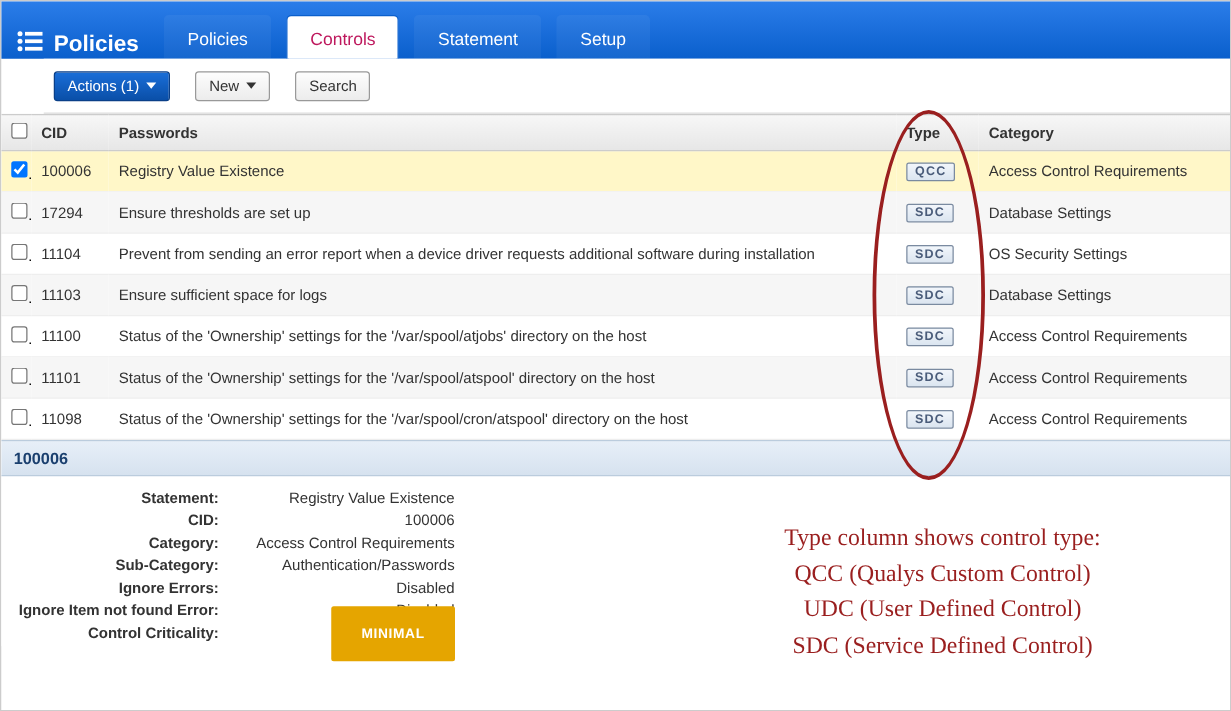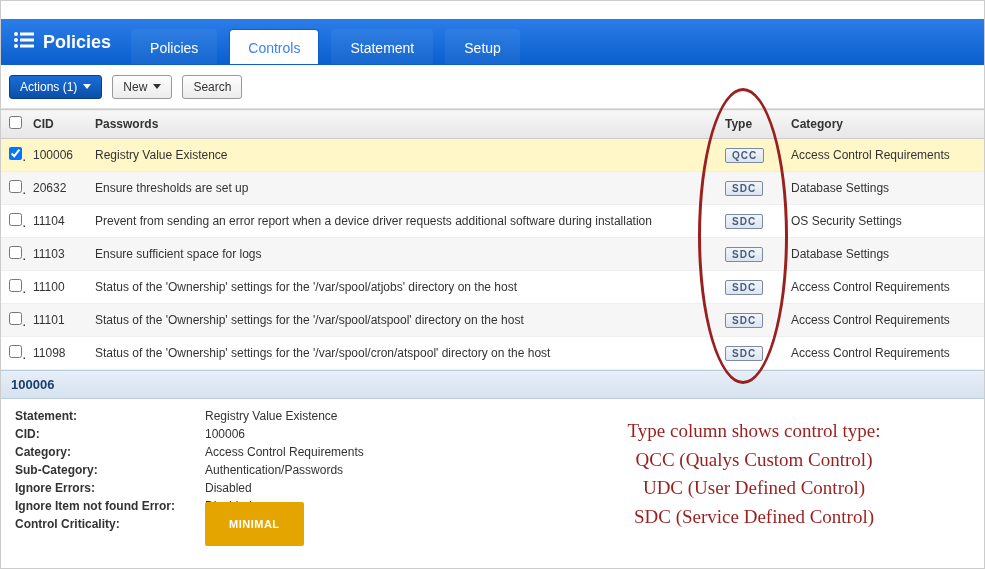--- a/index.html
+++ b/index.html
@@ -13,23 +13,22 @@
     overflow: hidden;
     position: relative;
     border: 1px solid #ccc;
   }
 
   
   .header {
     background: linear-gradient(#2b7de9, #0a5fcc);
     height: 46px;
     display: flex;
-    align-items: center;
+    align-items: flex-end;
     padding: 0 8px;
-    margin-top: 18px;
   }
   .header-title {
     display: flex;
     align-items: center;
     color: #fff;
     font-size: 18px;
     font-weight: bold;
     padding: 0 14px 0 4px;
     gap: 8px;
   }
@@ -42,33 +41,34 @@
     cursor: pointer;
     border-radius: 4px 4px 0 0;
     margin: 0 6px;
     margin-top: 8px;
     border: 1px solid transparent;
     border-bottom: none;
     background: rgba(255,255,255,0.05);
   }
   .tab.active {
     background: #fff;
-    color: #3b82f6;
+    color: #be185d;
     border-color: #0a5fcc;
   }
 
   
   .toolbar {
     height: 44px;
     display: flex;
     align-items: center;
-    gap: 10px;
+    gap: 20px;
     padding: 0 8px;
     border-bottom: 1px solid #ddd;
     background: #fff;
+    margin-left: 34px;
   }
   .btn {
     font-size: 12px;
     padding: 4px 10px;
     border-radius: 3px;
     cursor: pointer;
     border: 1px solid #999;
     background: linear-gradient(#fdfdfd, #ececec);
     color: #333;
     display: inline-flex;
@@ -164,20 +164,21 @@
     display: flex;
     gap: 30px;
   }
   .detail-col {
     display: grid;
     grid-template-columns: 160px auto;
     row-gap: 4px;
     column-gap: 30px;
     align-items: center;
     font-size: 12px;
+    text-align: right;
   }
   .detail-col .lbl { font-weight: bold; }
   .min-badge {
     background: #e5a500;
     color: #fff;
     font-weight: bold;
     font-size: 11px;
     padding: 16px 24px;
     border-radius: 2px;
     letter-spacing: 0.5px;
@@ -263,21 +264,21 @@
   <tbody id="table-body">
         <tr class="selected">
           <td class="col-cb"><input type="checkbox" checked="" style=""></td>
           <td>100006</td>
           <td title="Registry Value Existence">Registry Value Existence</td>
           <td><span class="type-badge">QCC</span></td>
           <td>Access Control Requirements</td>
         </tr>
         <tr>
           <td class="col-cb"><input type="checkbox" style=""></td>
-          <td>20632</td>
+          <td>17294</td>
           <td title="Ensure thresholds are set up">Ensure thresholds are set up</td>
           <td><span class="type-badge">SDC</span></td>
           <td>Database Settings</td>
         </tr>
         <tr>
           <td class="col-cb"><input type="checkbox" style=""></td>
           <td>11104</td>
           <td title="Prevent from sending an error report when a device driver requests additional software during installation">Prevent from sending an error report when a device driver requests additional software during installation</td>
           <td><span class="type-badge">SDC</span></td>
           <td>OS Security Settings</td>

